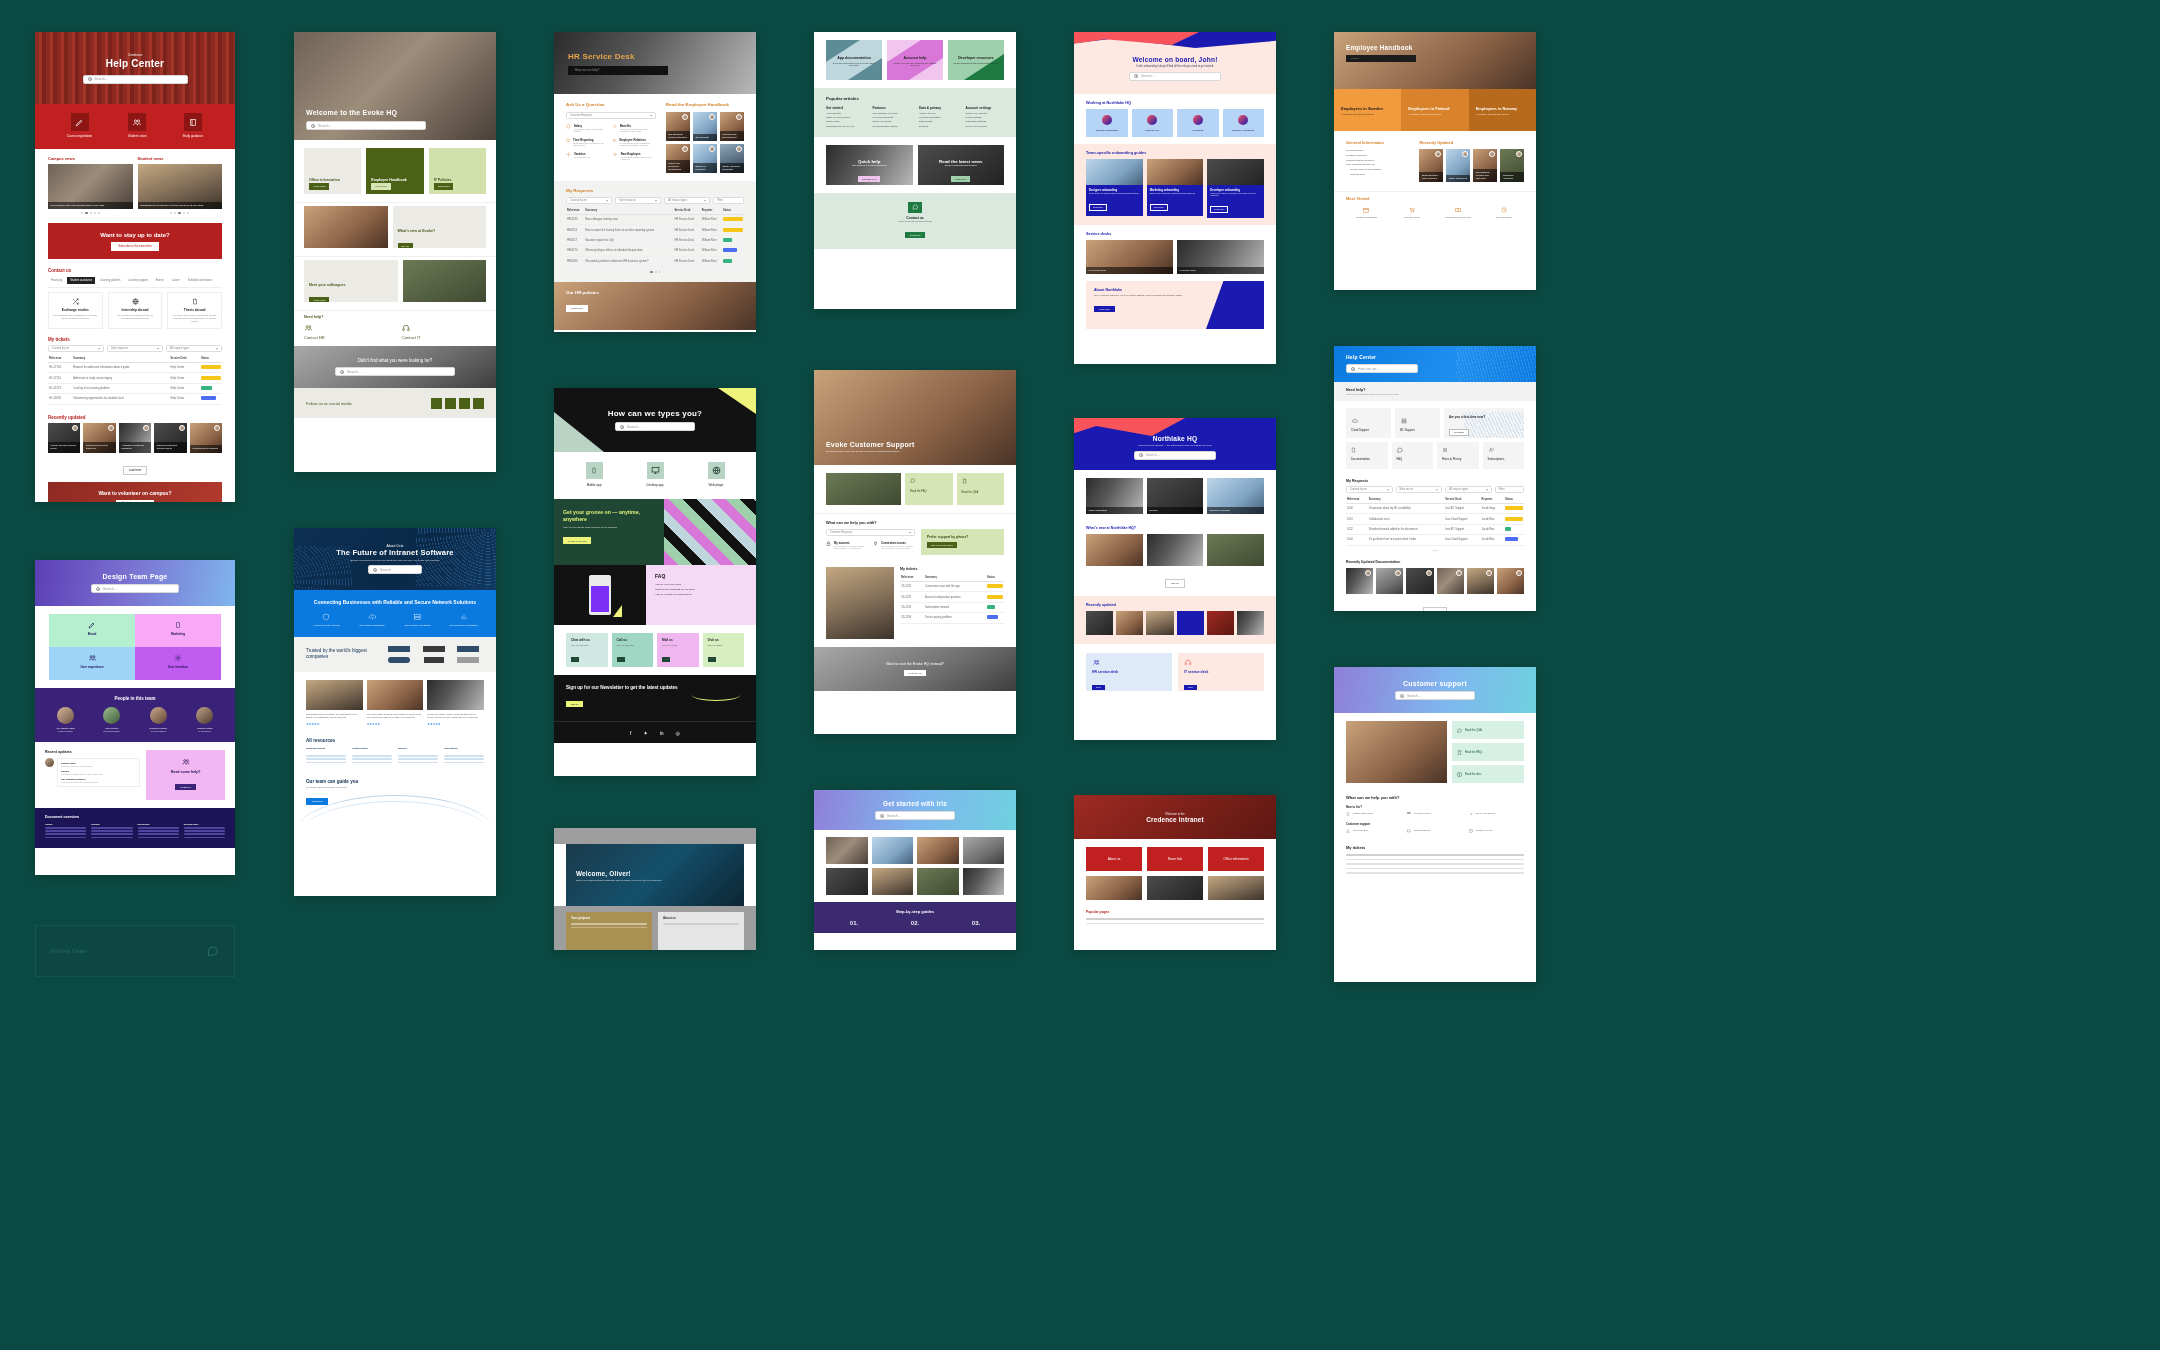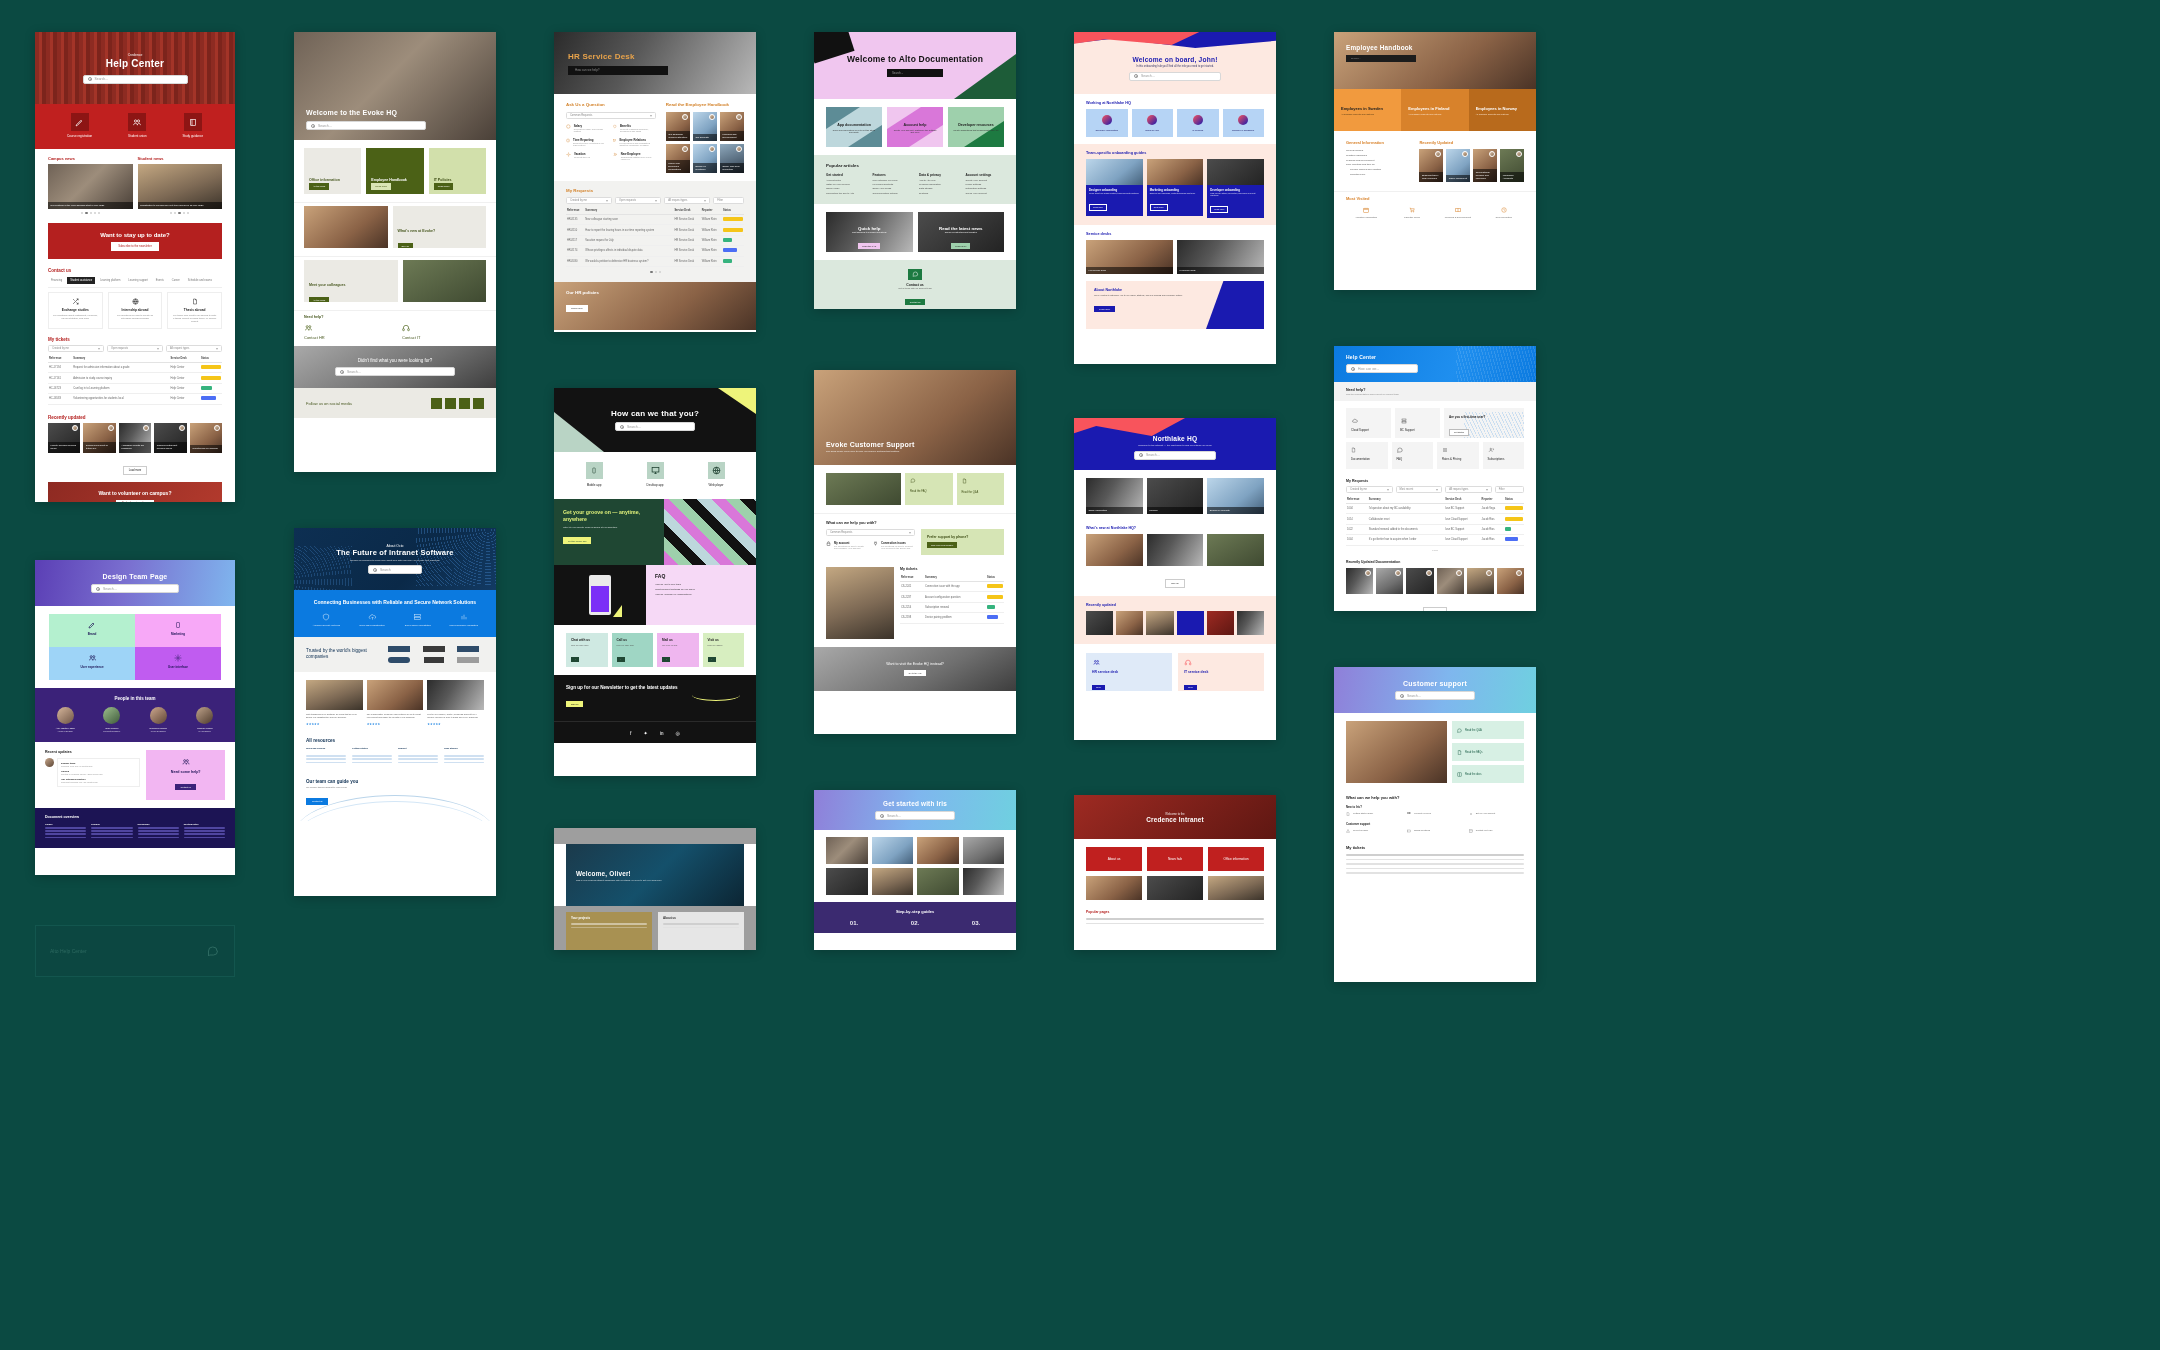--- a/index.html
+++ b/index.html
@@ -533,29 +533,20 @@
           <i></i>
         </div>
     </div>
     <div class="hero ph-warm" style="height:48px;padding:8px 12px;color:#fff">
       <div style="font-size:4.4px;font-weight:600">Our HR policies</div>
       <div style="margin-top:4px;background:#fff;color:#333;font-size:2.4px;padding:2px 5px;display:inline-block">Read more</div>
     </div>
   </div>
 
   <div class="card" style="left:814px;top:32px;width:202px;height:277px">
-    <div class="hero" style="height:67px;background:#f0c6ef;display:flex;flex-direction:column;align-items:center;justify-content:center">
-      <div style="position:absolute;left:-6px;top:-10px;width:42px;height:36px;background:#111;transform:rotate(-18deg)"></div>
-      <div style="position:absolute;right:0;bottom:0;width:0;height:0;border-left:62px solid transparent;border-bottom:45px solid #1d5c38"></div>
-      <div class="hero-title" style="font-size:8.5px;color:#111;text-align:center;line-height:1.25;z-index:2">Welcome to Alto Documentation</div>
-      <div style="z-index:2;width:56px;height:8px;background:#111;margin-top:4px;display:flex;align-items:center;padding:0 3px;gap:2px;font-size:2.8px;color:#999">
-        <span class="mag" style="border-color:#999"></span>
-          <span>Search...</span>
-      </div>
-    </div>
     <div class="sec" style="padding:8px 12px">
       <div class="row">
         <div class="tile" style="height:40px;background:#bdd7dc;padding:5px;text-align:center">
           <div style="position:absolute;left:0;top:0;width:0;height:0;border-right:34px solid transparent;border-top:22px solid #5d8c96"></div>
           <div style="position:absolute;right:0;bottom:0;width:0;height:0;border-left:34px solid transparent;border-bottom:22px solid #5d8c96"></div>
           <div style="position:relative;font-size:3.6px;font-weight:700;margin-top:11px">App documentation</div>
           <div style="position:relative;font-size:2.2px;color:#333;margin-top:2px">Rules and information need to get the steps and ability</div>
         </div>
         <div class="tile" style="height:40px;background:#d977d9;padding:5px;text-align:center">
           <div style="position:absolute;left:0;top:0;width:0;height:0;border-right:34px solid transparent;border-top:22px solid #f0c6ef"></div>
@@ -1057,21 +1048,21 @@
       <div style="font-size:4.6px;font-weight:700;color:#0d2f52;position:relative">Our team can guide you</div>
       <div style="font-size:2.2px;color:#666;margin-top:2px;position:relative">We provide tailored support to your needs.</div>
       <div style="margin-top:4px;display:inline-block;background:#0b7ae0;color:#fff;font-size:2.2px;padding:2.5px 6px;position:relative">Contact us</div>
     </div>
   </div>
 
   <div class="card" style="left:554px;top:388px;width:202px;height:388px">
     <div class="hero" style="height:64px;background:#121212;display:flex;flex-direction:column;align-items:center;justify-content:center">
       <div style="position:absolute;right:0;top:0;width:0;height:0;border-left:38px solid transparent;border-top:26px solid #eef47a"></div>
       <div style="position:absolute;left:0;bottom:0;width:0;height:0;border-right:50px solid transparent;border-bottom:40px solid #b9d4c5"></div>
-      <div class="hero-title" style="font-size:8px;color:#fff;z-index:2">How can we that you?</div>
+      <div class="hero-title" style="font-size:8px;color:#fff;z-index:2">How can we types you?</div>
       <div class="sbar" style="width:80px;margin-top:4px;z-index:2">
           <span class="mag"></span>
           <span>Search...</span>
         </div>
     </div>
     <div class="sec" style="padding:10px 12px 12px">
       <div class="row" style="text-align:center">
         <div style="flex:1">
           <div style="width:17px;height:17px;background:#b9d4c5;margin:0 auto;display:flex;align-items:center;justify-content:center">
               <svg width="6" height="9" viewBox="0 0 24 24" fill="none" stroke="#1a3b2b" stroke-width="2">

